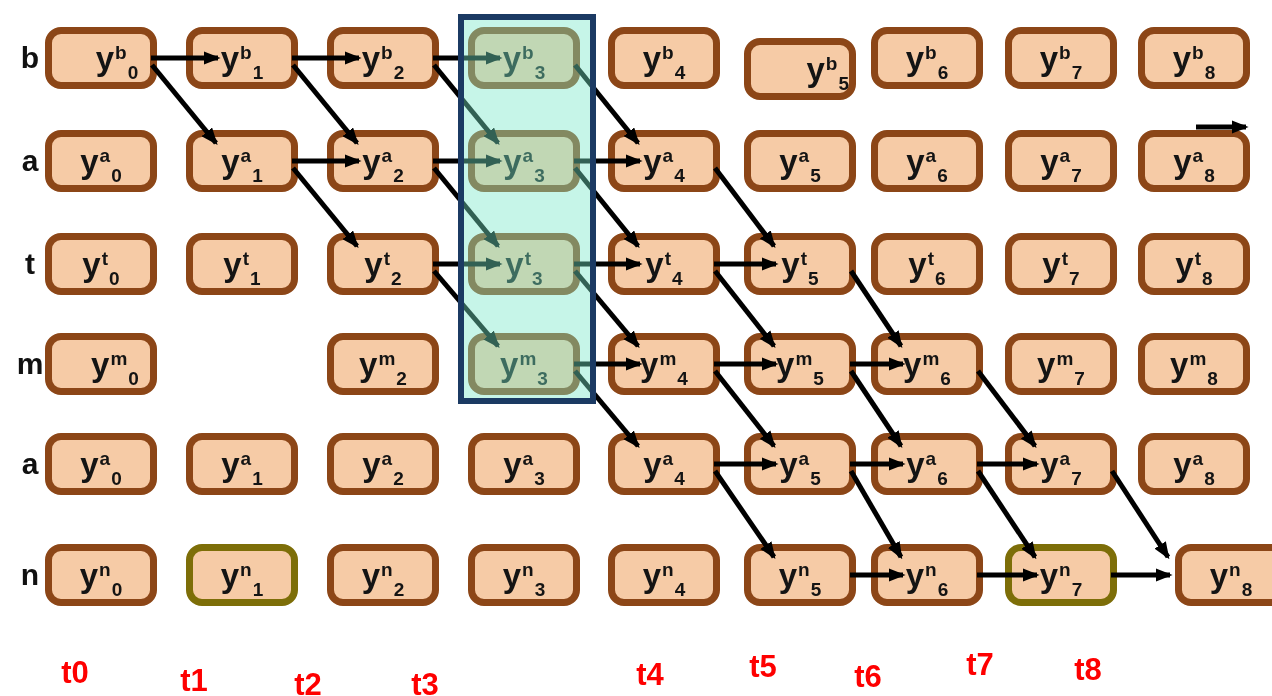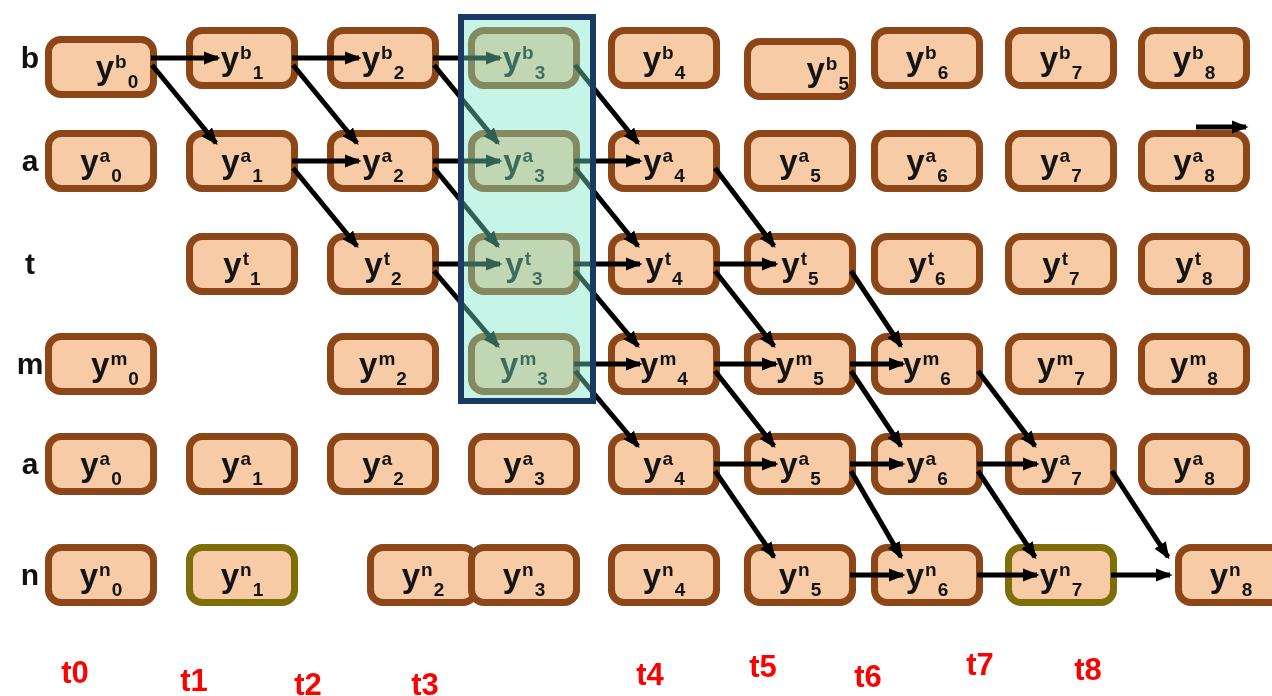--- a/index.html
+++ b/index.html
@@ -40,21 +40,21 @@
 </head>
 <body>
 
 <div id="stage" style="--box-fill: #F6CBA6; --box-border: #8C4617; --olive-border: #7D6E08; --highlight-fill: rgba(120,230,200,0.42); --highlight-border: #1B3A63; --time-label: #FE0000; --text: #141414;">
     <div class="row-label" style="top: 40px;">b</div>
     <div class="row-label" style="top: 143px;">a</div>
     <div class="row-label" style="top: 246px;">t</div>
     <div class="row-label" style="top: 346px;">m</div>
     <div class="row-label" style="top: 446px;">a</div>
     <div class="row-label" style="top: 557px;">n</div>
-    <div class="state-box" style="left: 45px; top: 36px; padding-left: 32px;">
+    <div class="state-box" style="left: 45px; top: 27px; padding-left: 32px;">
       <span class="box-label"><span class="base">y</span><span class="sup">b</span><span class="sub">0</span></span>
     </div>
     <div class="state-box" style="left: 186px; top: 27px;">
       <span class="box-label"><span class="base">y</span><span class="sup">b</span><span class="sub">1</span></span>
     </div>
     <div class="state-box" style="left: 327px; top: 27px;">
       <span class="box-label"><span class="base">y</span><span class="sup">b</span><span class="sub">2</span></span>
     </div>
     <div class="state-box" style="left: 468px; top: 27px;">
       <span class="box-label"><span class="base">y</span><span class="sup">b</span><span class="sub">3</span></span>
@@ -94,20 +94,23 @@
     </div>
     <div class="state-box" style="left: 871px; top: 130px;">
       <span class="box-label"><span class="base">y</span><span class="sup">a</span><span class="sub">6</span></span>
     </div>
     <div class="state-box" style="left: 1005px; top: 130px;">
       <span class="box-label"><span class="base">y</span><span class="sup">a</span><span class="sub">7</span></span>
     </div>
     <div class="state-box" style="left: 1138px; top: 130px;">
       <span class="box-label"><span class="base">y</span><span class="sup">a</span><span class="sub">8</span></span>
     </div>
+    <div class="state-box" style="left: 45px; top: 233px;">
+      <span class="box-label"><span class="base">y</span><span class="sup">t</span><span class="sub">0</span></span>
+    </div>
     <div class="state-box" style="left: 186px; top: 233px;">
       <span class="box-label"><span class="base">y</span><span class="sup">t</span><span class="sub">1</span></span>
     </div>
     <div class="state-box" style="left: 327px; top: 233px;">
       <span class="box-label"><span class="base">y</span><span class="sup">t</span><span class="sub">2</span></span>
     </div>
     <div class="state-box" style="left: 468px; top: 233px;">
       <span class="box-label"><span class="base">y</span><span class="sup">t</span><span class="sub">3</span></span>
     </div>
     <div class="state-box" style="left: 608px; top: 233px;">
@@ -175,21 +178,21 @@
     </div>
     <div class="state-box" style="left: 1138px; top: 433px;">
       <span class="box-label"><span class="base">y</span><span class="sup">a</span><span class="sub">8</span></span>
     </div>
     <div class="state-box" style="left: 45px; top: 544px;">
       <span class="box-label"><span class="base">y</span><span class="sup">n</span><span class="sub">0</span></span>
     </div>
     <div class="state-box olive" style="left: 186px; top: 544px;">
       <span class="box-label"><span class="base">y</span><span class="sup">n</span><span class="sub">1</span></span>
     </div>
-    <div class="state-box" style="left: 327px; top: 544px; margin-left: 40px;">
+    <div class="state-box" style="left: 327px; top: 544px;">
       <span class="box-label"><span class="base">y</span><span class="sup">n</span><span class="sub">2</span></span>
     </div>
     <div class="state-box" style="left: 468px; top: 544px;">
       <span class="box-label"><span class="base">y</span><span class="sup">n</span><span class="sub">3</span></span>
     </div>
     <div class="state-box" style="left: 608px; top: 544px;">
       <span class="box-label"><span class="base">y</span><span class="sup">n</span><span class="sub">4</span></span>
     </div>
     <div class="state-box" style="left: 744px; top: 544px;">
       <span class="box-label"><span class="base">y</span><span class="sup">n</span><span class="sub">5</span></span>

